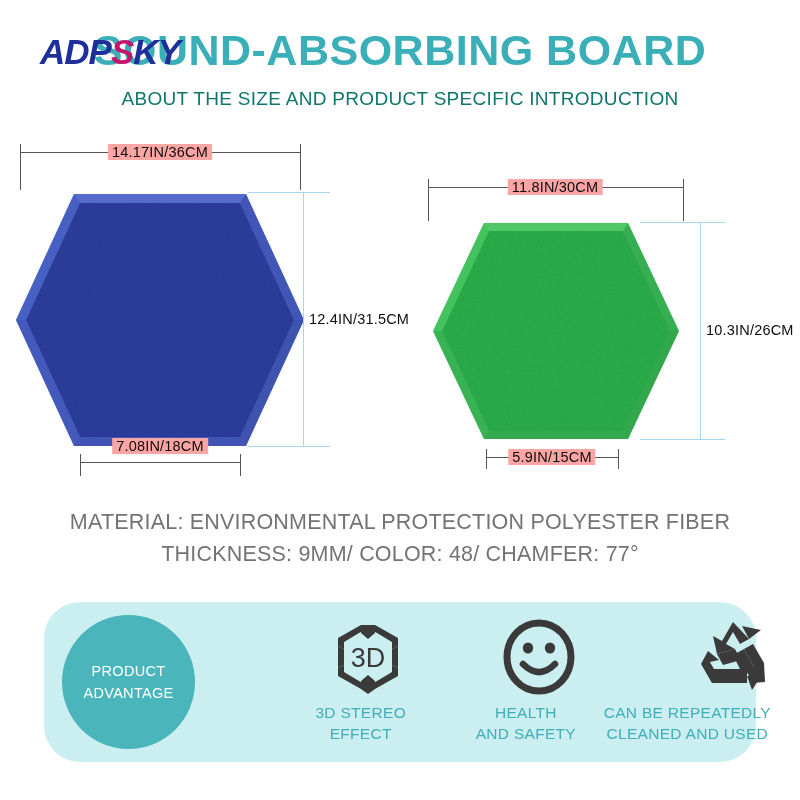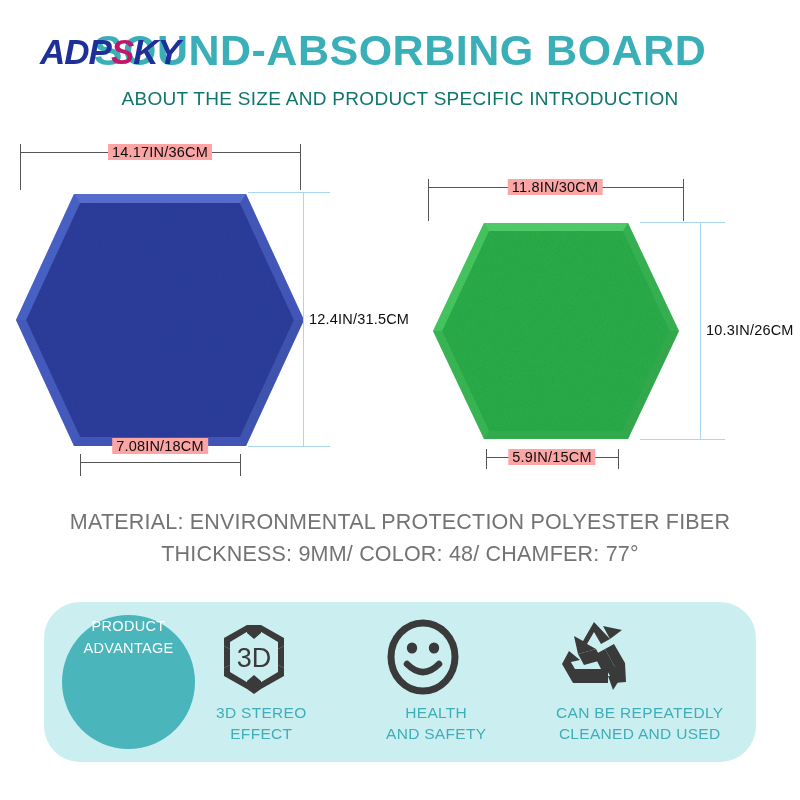--- a/index.html
+++ b/index.html
@@ -68,26 +68,26 @@
   }
 
   
   .adv{
     position:absolute; left:44px; top:602px; width:712px; height:160px;
     background:#CBEEF0; border-radius:36px;
   }
   .adv-circle{
     position:absolute; left:18px; top:13px; width:133px; height:134px;
     background:#4BB5BC; border-radius:50%;
-    display:flex; flex-direction:column; align-items:center; 
+    display:flex; flex-direction:column; align-items:center; justify-content:center;
     color:#fff; font-size:14.5px; line-height:22px; letter-spacing:0.3px;
   }
   .adv-item{
     position:absolute; top:16px; width:190px; height:130px;
-    display:flex; flex-direction:column; align-items:flex-start;
+    display:flex; flex-direction:column; align-items:flex-end;
   }
   .adv-icon{ height:78px; display:flex; align-items:center; justify-content:center; }
   .adv-label{
     margin-top:6px; text-align:center; color:#3FAEB8;
     font-size:15.5px; line-height:21px; letter-spacing:0.3px; white-space:nowrap;
   }
 </style>
 </head>
 <body>
 

